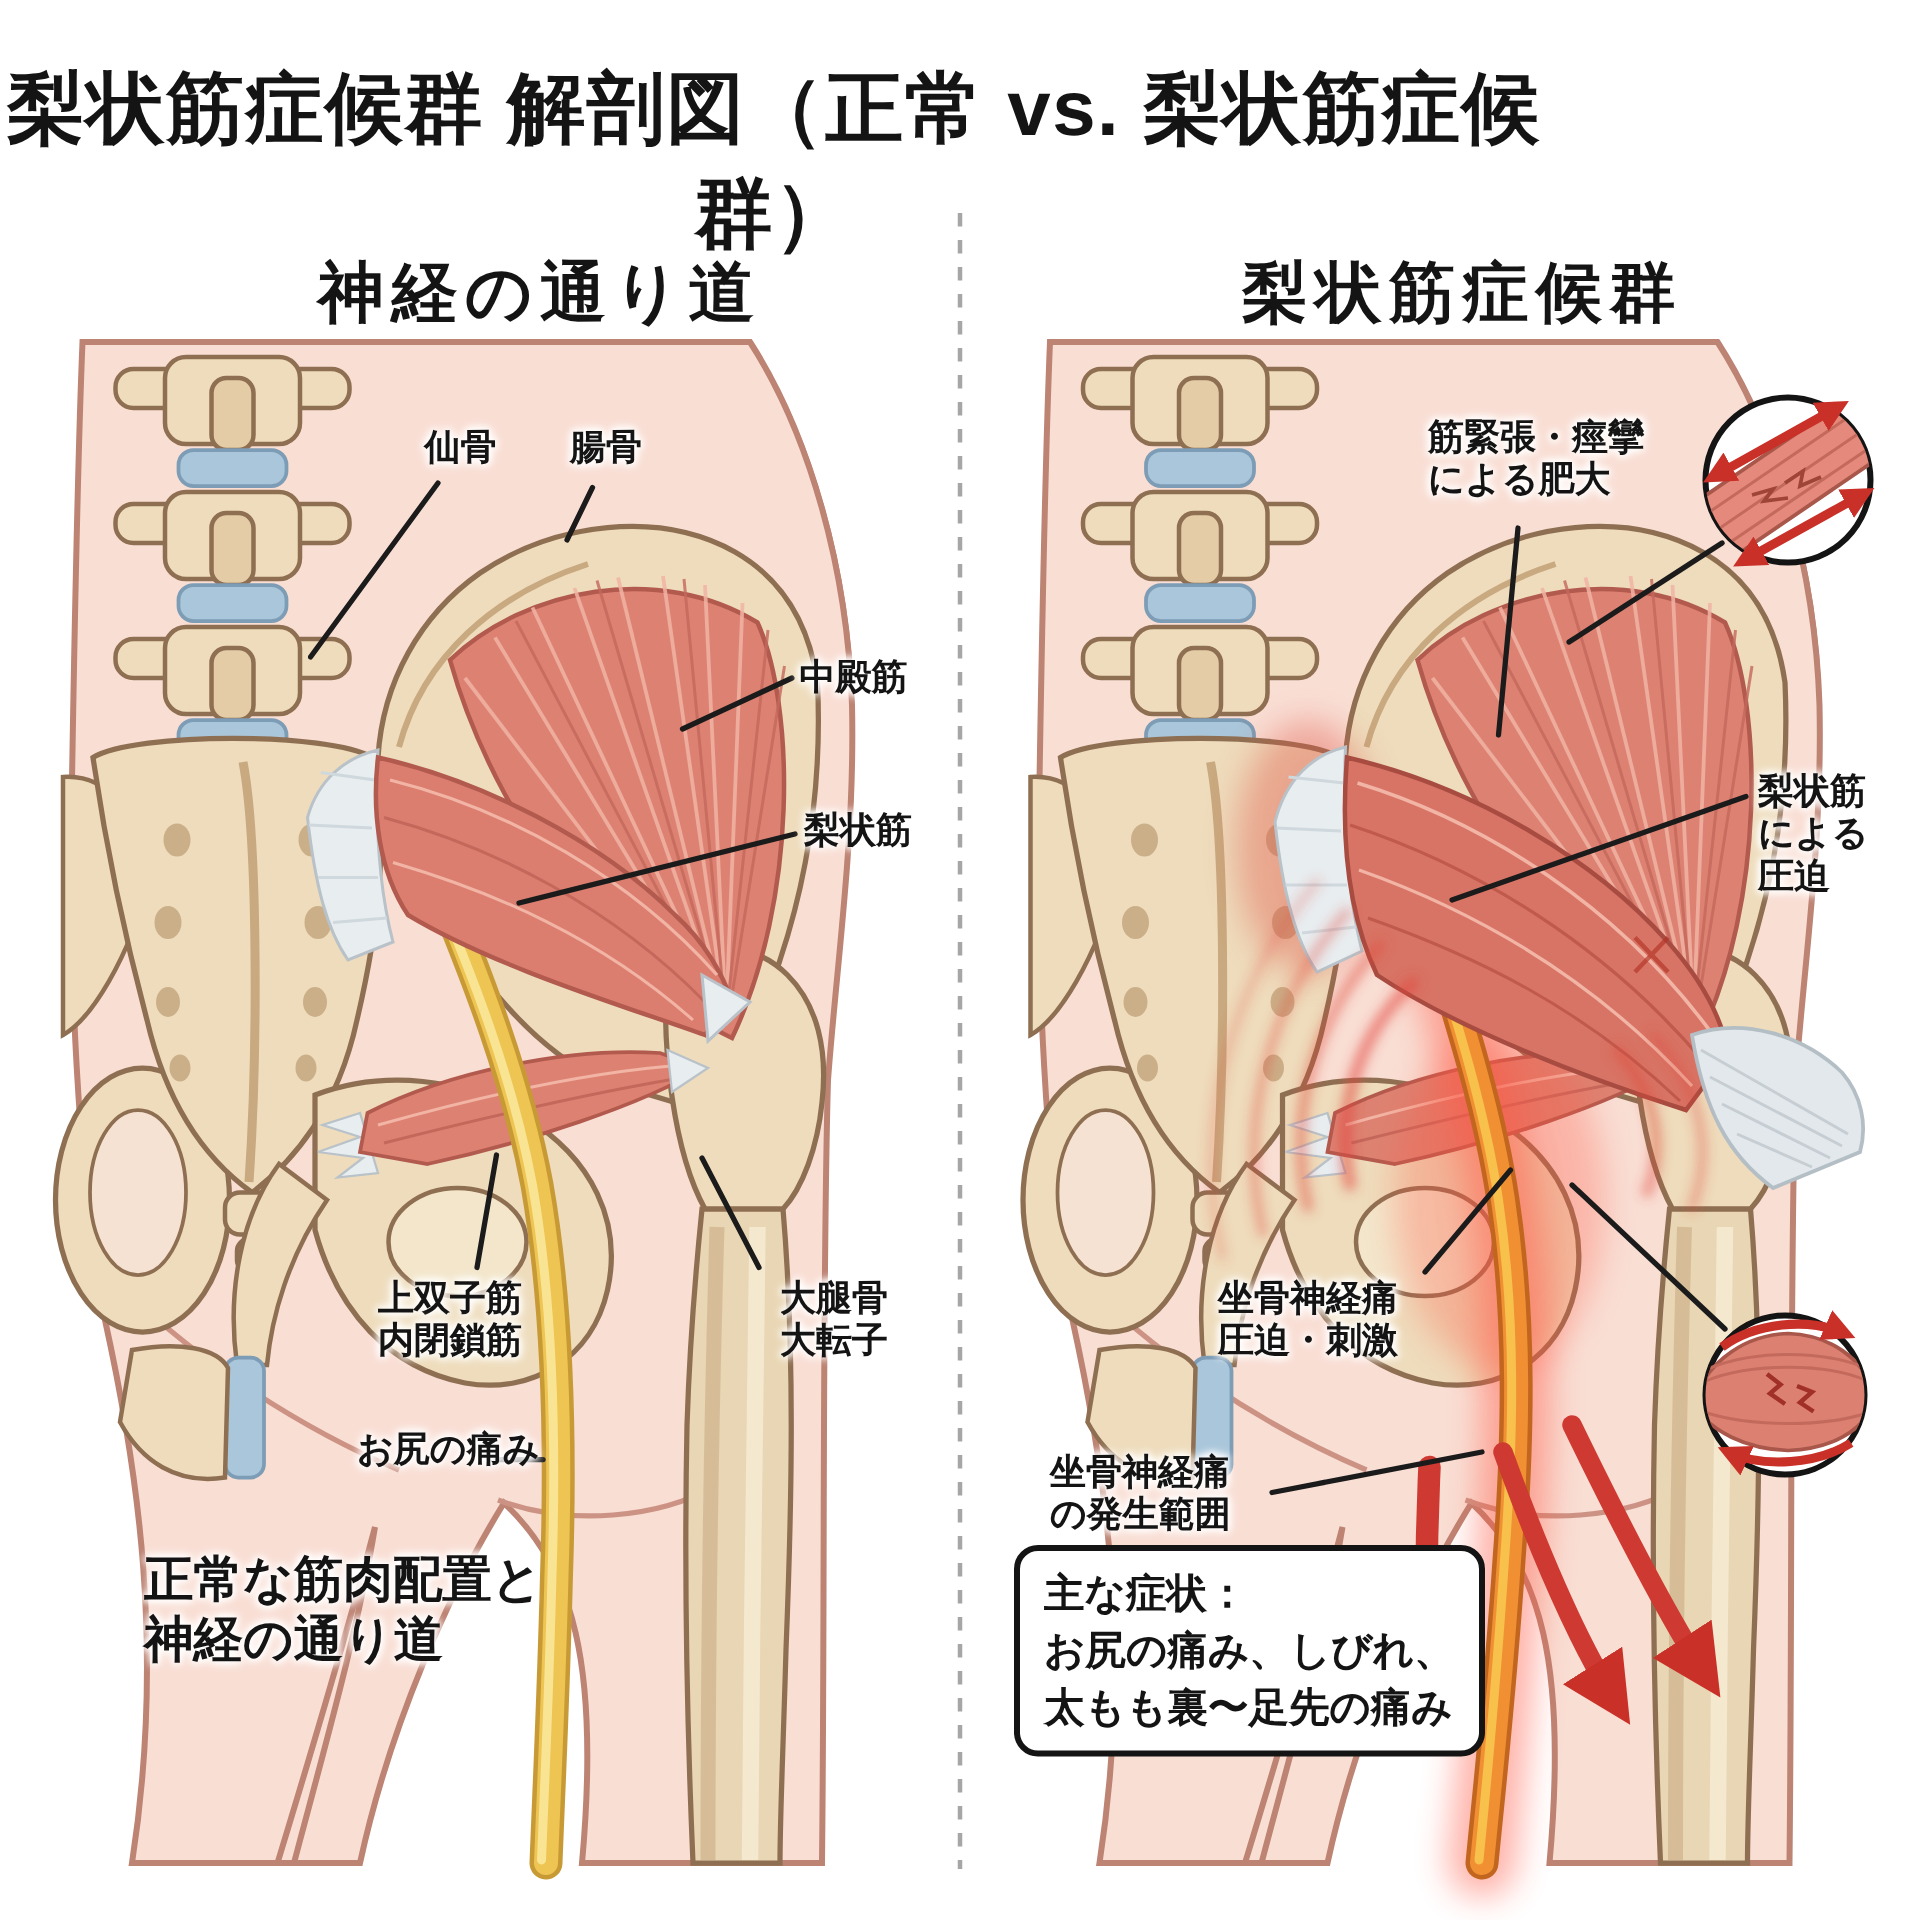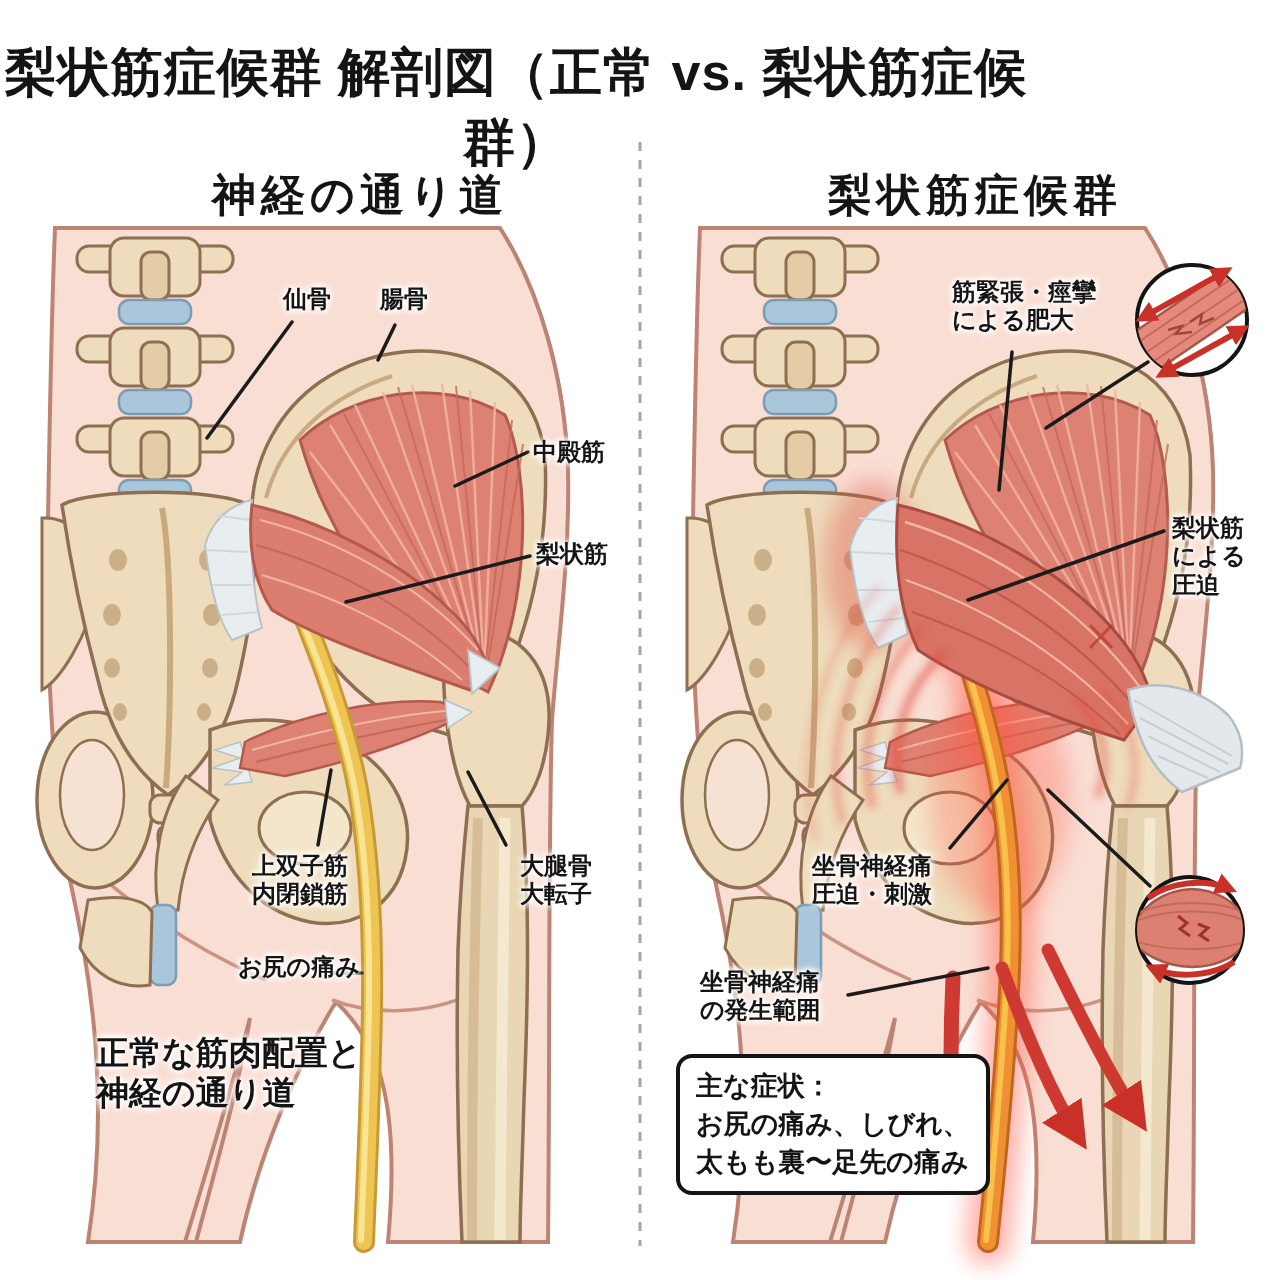--- a/index.html
+++ b/index.html
@@ -5,21 +5,21 @@
   html,body{margin:0;padding:0;}
   body{width:1280px;height:1280px;position:relative;background:#ffffff;overflow:hidden;
        font-family:"Liberation Sans","DejaVu Sans",sans-serif;}
   #scene{position:absolute;left:0;top:0;z-index:1;}
   .txt{position:absolute;z-index:5;color:#141414;font-weight:bold;white-space:pre-line;
        text-shadow:0 0 5px #fff,0 0 5px #fff,0 0 8px #fff,0 0 8px #fff;}
   #title{left:0;top:38px;width:1032px;text-align:center;font-size:52px;font-weight:900;letter-spacing:1px;}
   .panel-header{font-size:44px;font-weight:900;letter-spacing:5px;}
   .label{font-size:24px;line-height:1.18;}
   .caption{font-size:33px;line-height:1.22;margin-left:24px;}
-  #symptom-box{position:absolute;z-index:5;left:676px;top:1054px;background:#ffffff;
+  #symptom-box{position:absolute;z-index:5;left:676px;top:1030px;background:#ffffff;
        border:4px solid #141414;border-radius:16px;padding:10px 16px;
        font-size:27px;font-weight:bold;line-height:1.4;color:#141414;white-space:pre-line;}
   .ctr{text-align:right;}
 </style>
 </head>
 <body>
 
 <svg id="scene" width="1280" height="1280" viewBox="0 0 1280 1280">
   <defs>
     <filter id="blurA" x="-80%" y="-80%" width="260%" height="260%">

